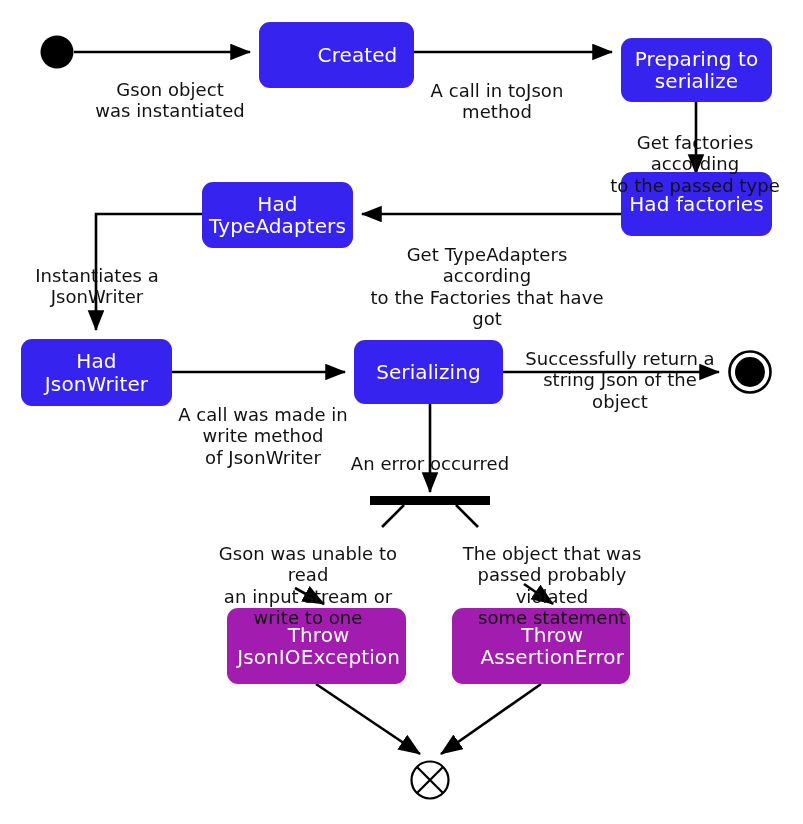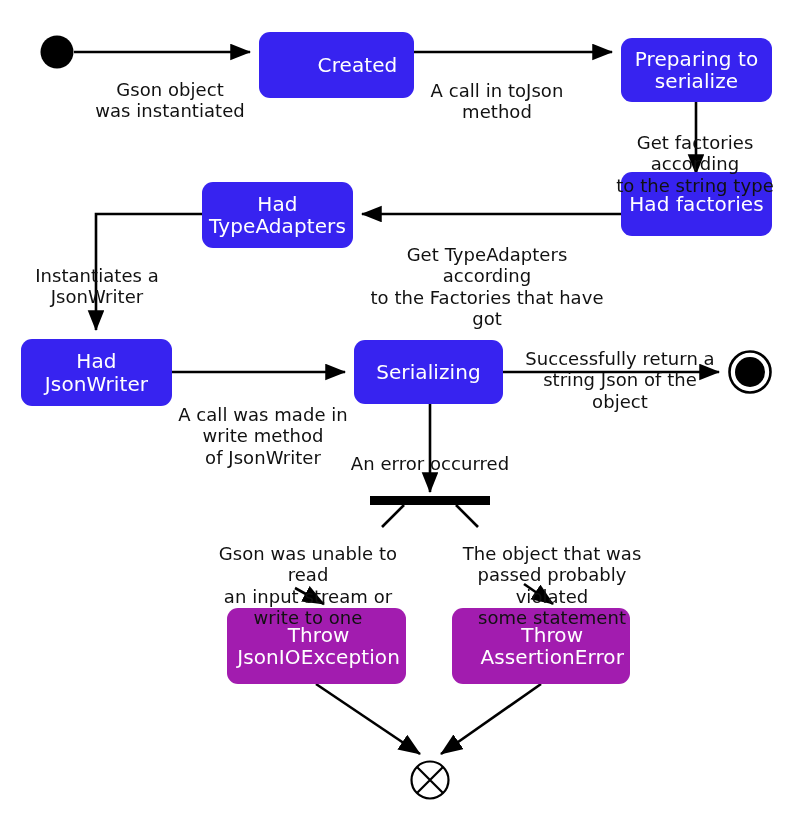--- a/index.html
+++ b/index.html
@@ -97,21 +97,21 @@
 
     <circle cx="750" cy="372" r="20.5" fill="#ffffff" stroke="#000000" stroke-width="2.6"></circle>
     <circle cx="750" cy="372" r="15" fill="#000000"></circle>
 
     <rect x="370" y="496" width="120" height="9" fill="#000000"></rect>
 
     <circle cx="430" cy="780" r="18.5" fill="#ffffff" stroke="#000000" stroke-width="2.2"></circle>
     <path d="M 417 767 L 443 793 M 443 767 L 417 793" stroke="#000000" stroke-width="2.2" fill="none"></path>
   </svg>
 
-  <div class="node state" style="left:259px; top:32px; width:155px; height:66px;padding-left:48px;">
+  <div class="node state" style="left:259px; top:22px; width:155px; height:66px;padding-left:48px;">
     <span>Created</span>
   </div>
 
   <div class="node state" style="left:621px; top:21px; width:151px; height:64px;margin-top:17px;">
     <span>Preparing to
 serialize</span>
   </div>
 
   <div class="node state" style="left:621px; top:172px; width:151px; height:64px;">
     <span>Had factories</span>
@@ -146,21 +146,21 @@
 was instantiated</span>
   </div>
 
   <div class="edge-label" style="left:412px; top:58px; width:170px;">
     <span>A call in toJson
 method</span>
   </div>
 
   <div class="edge-label" style="left:595px; top:110px; width:200px;">
     <span>Get factories according
-to the string type</span>
+to the passed type</span>
   </div>
 
   <div class="edge-label" style="left:370px; top:222px; width:234px;">
     <span>Get TypeAdapters according
 to the Factories that have got</span>
   </div>
 
   <div class="edge-label" style="left:27px; top:243px; width:140px;">
     <span>Instantiates a
 JsonWriter</span>

